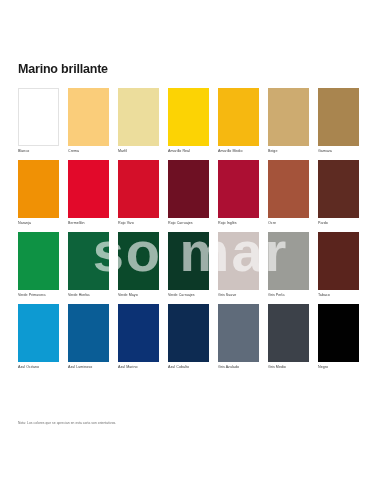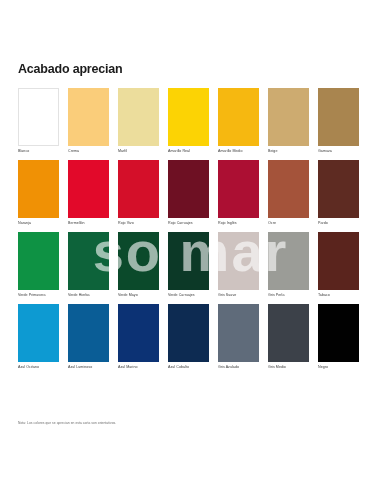--- a/index.html
+++ b/index.html
@@ -95,21 +95,21 @@
     color: #6d6d6d;
     letter-spacing: 0.05px;
     white-space: nowrap;
   }
 </style>
 </head>
 <body>
 
 <div id="page">
 
-  <div id="title">Acabado aprecian</div>
+  <div id="title">Marino brillante</div>
 
   <div id="chart">
       <div class="swatch-row">
         <div class="swatch-cell">
           <span class="swatch-chip bordered" style="background: rgb(255, 255, 255);"></span>
           <span class="swatch-label">Blanco</span>
         </div>
         <div class="swatch-cell">
           <span class="swatch-chip" style="background: rgb(250, 205, 122);"></span>
           <span class="swatch-label">Crema</span>

